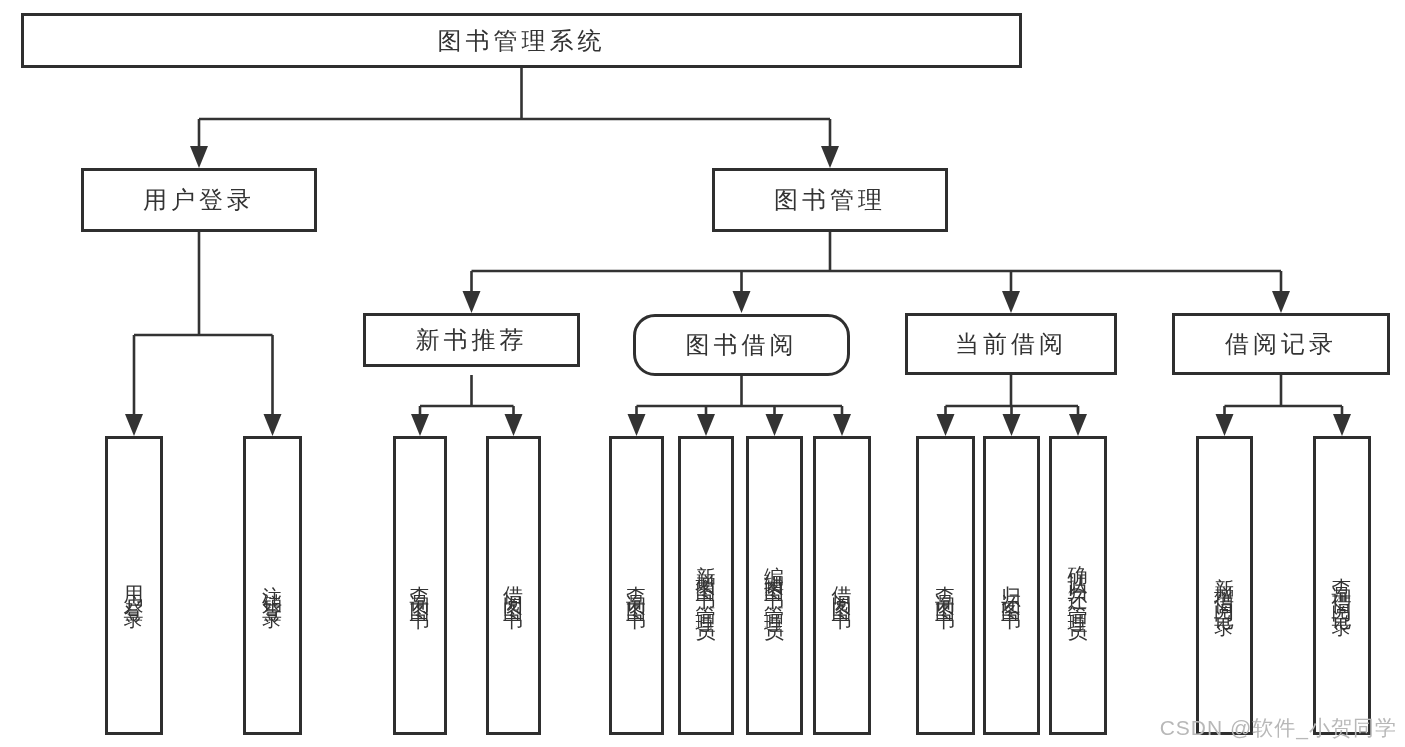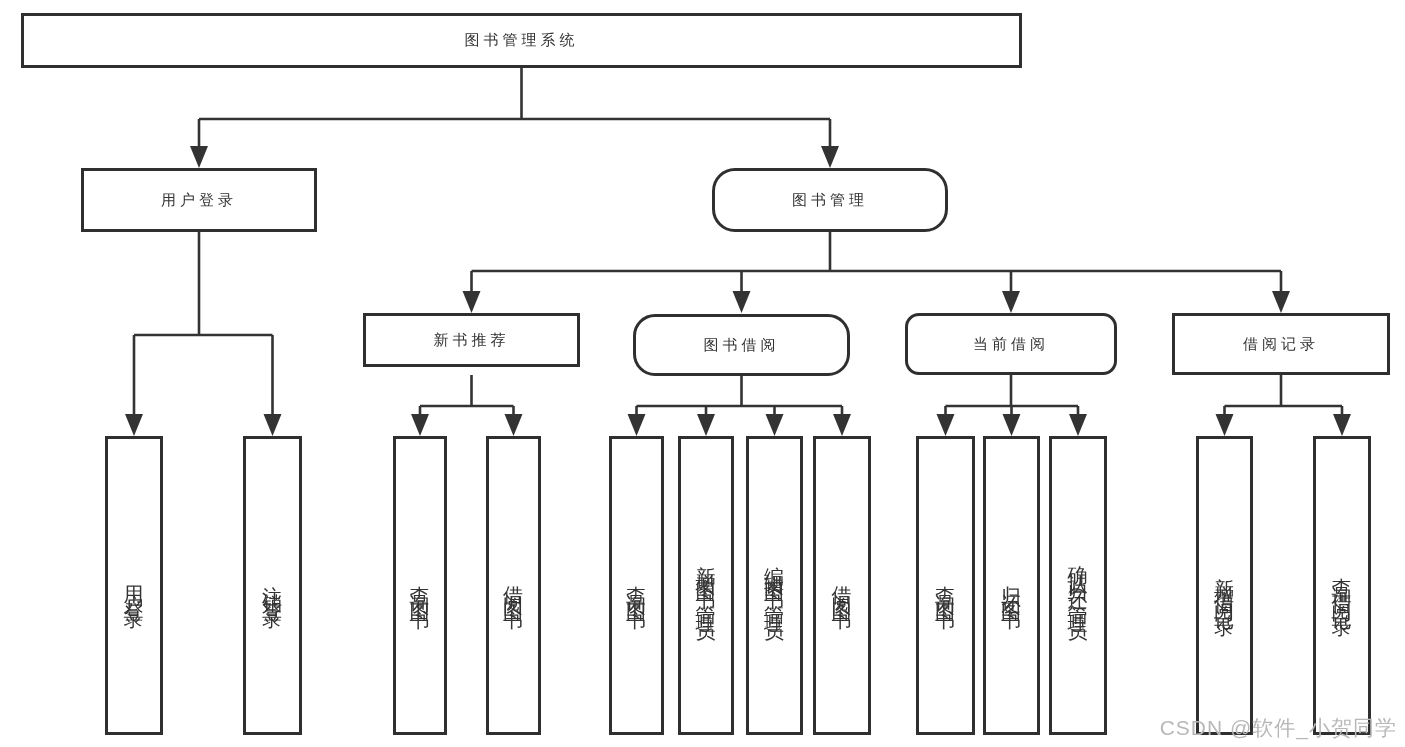--- a/index.html
+++ b/index.html
@@ -37,21 +37,21 @@
   .node {
     position: absolute;
     box-sizing: border-box;
     background: #ffffff;
     border: 3px solid var(--box-border, #2f2f2f);
     display: flex;
     align-items: center;
     justify-content: center;
   }
   .node.h span {
-    font-size: 15px;
+    font-size: 24px;
     letter-spacing: 4px;
     white-space: nowrap;
     color: var(--text, #333333);
     text-align: center;
   }
   .node.v span {
     writing-mode: vertical-rl;
     text-orientation: mixed;
     font-size: 20px;
     letter-spacing: 8px;
@@ -104,31 +104,31 @@
     <polygon points="1333,414 1351,414 1342,436"></polygon>
   </svg>
 
   <div class="node h" style="left:21px; top:13px; width:1001px; height:55px;">
     <span>图书管理系统</span>
   </div>
 
   <div class="node h" style="left:81px; top:168px; width:236px; height:64px;">
     <span>用户登录</span>
   </div>
-  <div class="node h" style="left:712px; top:168px; width:236px; height:64px;border-radius:23px;">
+  <div class="node h" style="left:712px; top:168px; width:236px; height:64px;">
     <span>图书管理</span>
   </div>
 
   <div class="node h" style="left:363px; top:313px; width:217px; height:54px;">
     <span>新书推荐</span>
   </div>
   <div class="node h" style="left:633px; top:314px; width:217px; height:62px;border-radius:22px;">
     <span>图书借阅</span>
   </div>
-  <div class="node h" style="left:905px; top:313px; width:212px; height:62px;border-radius:14px;">
+  <div class="node h" style="left:905px; top:313px; width:212px; height:62px;">
     <span>当前借阅</span>
   </div>
   <div class="node h" style="left:1172px; top:313px; width:218px; height:62px;">
     <span>借阅记录</span>
   </div>
 
   <div class="node v" style="left:105px; top:436px; width:58px; height:299px;">
     <span>用户登录</span>
   </div>
   <div class="node v" style="left:243px; top:436px; width:59px; height:299px;">

